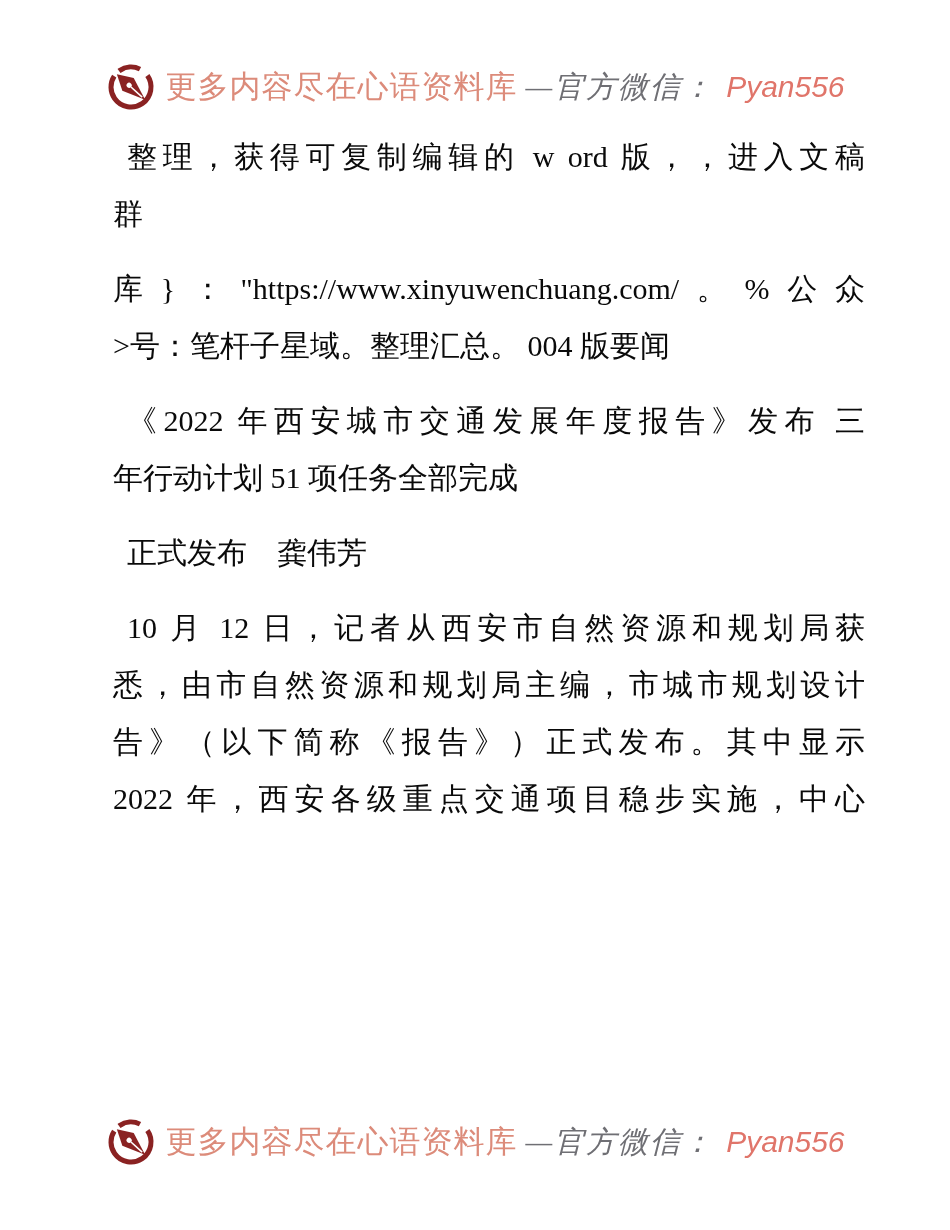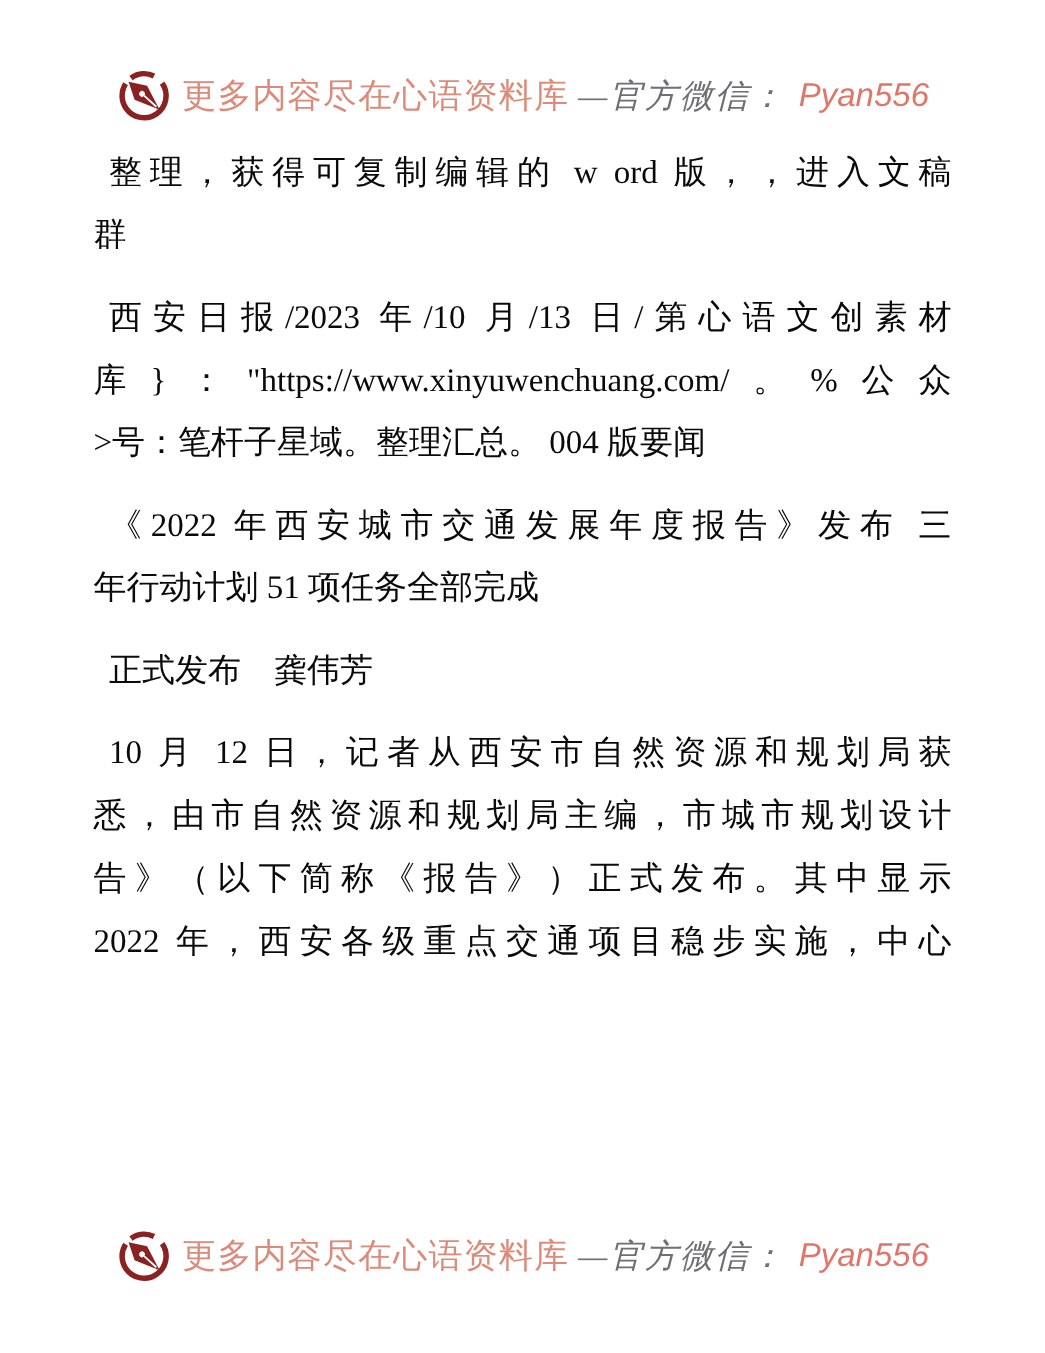--- a/index.html
+++ b/index.html
@@ -45,21 +45,21 @@
   .wechat-id {
     font-family: "Liberation Sans", "DejaVu Sans", sans-serif;
     font-size: 30px;
     color: var(--wechat_id, #e0756a);
     white-space: nowrap;
     margin-left: 4px;
     font-style: italic;
   }
 
   
-  .doc { margin: 14px 85px 0 85px; }
+  .doc { margin: 14px 85px 0 113px; }
   .para { margin-bottom: 18px; }
   .line {
     font-size: 30px;
     line-height: 57px;
     text-align: justify;
     word-break: break-all;
     white-space: normal;
   }
   .line.just { text-align-last: justify; }
   .line.indent { padding-left: 14px; }
@@ -86,21 +86,20 @@
   </header>
 
   <main class="doc">
 
     <div class="para">
       <div class="line just indent">整理，获得可复制编辑的 w ord 版，，进入文稿</div>
       <div class="line">群</div>
     </div>
 
     <div class="para">
-      <div class="line just indent">西安日报/2023 年/10 月/13 日/第心语文创素材</div>
       <div class="line just">库}："https://www.xinyuwenchuang.com/。%公众</div>
       <div class="line">&gt;号：笔杆子星域。整理汇总。 004 版要闻</div>
     </div>
 
     <div class="para">
       <div class="line just indent">《2022 年西安城市交通发展年度报告》发布 三</div>
       <div class="line">年行动计划 51 项任务全部完成</div>
     </div>
 
 

